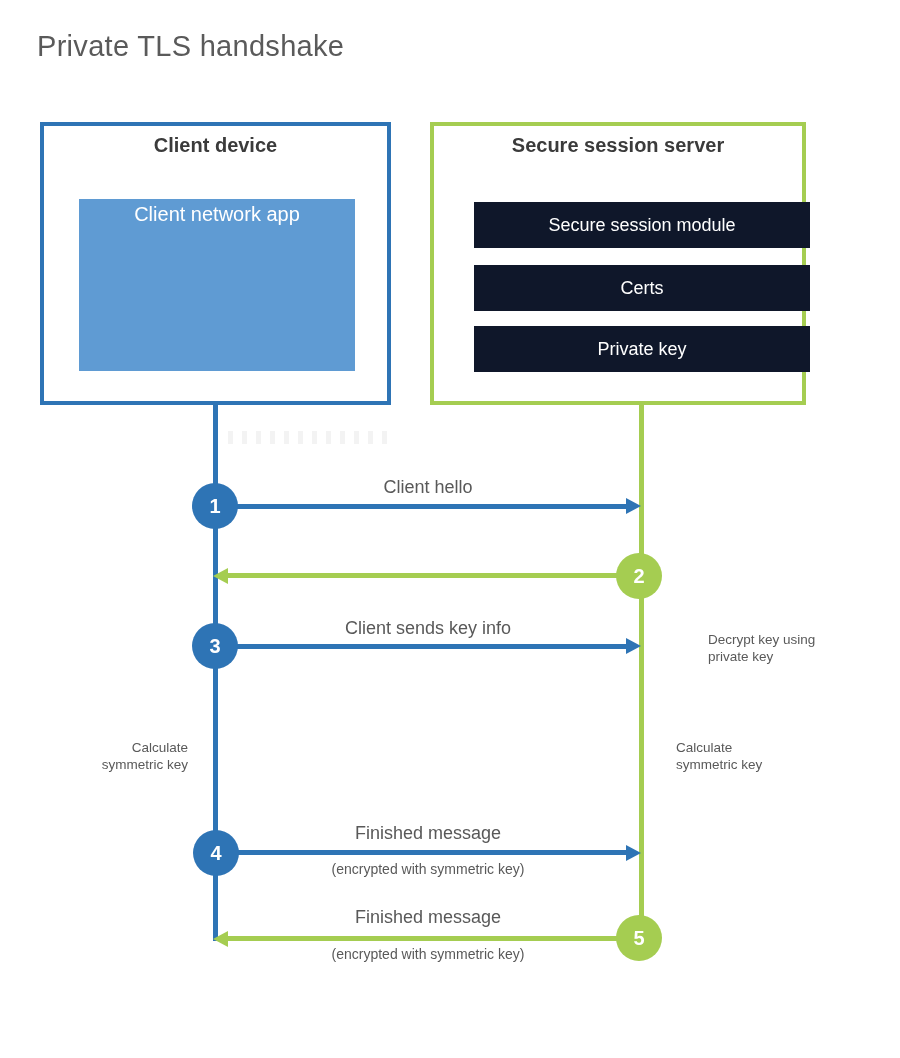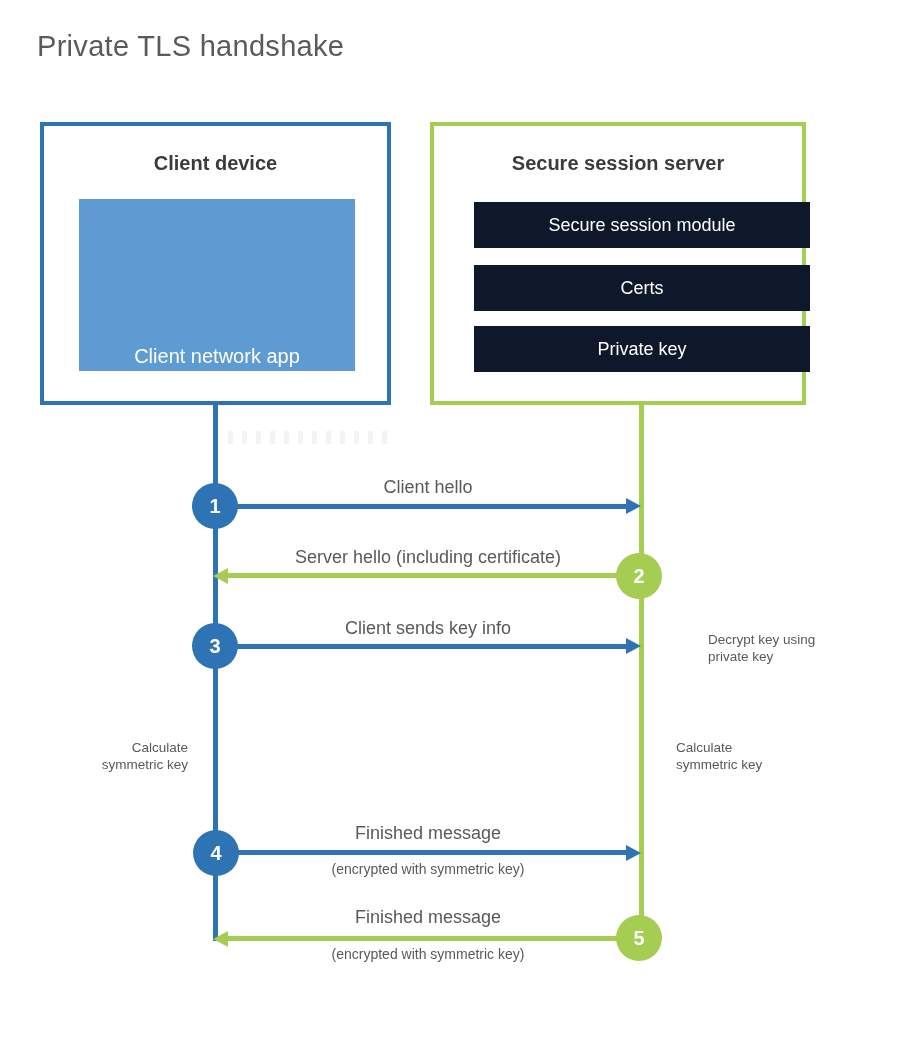--- a/index.html
+++ b/index.html
@@ -4,23 +4,23 @@
 <style>
   html,body{margin:0;padding:0;background:#ffffff;}
   body{font-family:"Liberation Sans","DejaVu Sans",sans-serif;}
   .canvas{position:relative;width:900px;height:1058px;background:#ffffff;overflow:hidden;}
 
   .page-title{position:absolute;left:37px;top:30px;font-size:29px;font-weight:300;color:#5a5a5a;letter-spacing:.3px;}
 
   .actor-box{position:absolute;top:122px;height:283px;background:#ffffff;box-sizing:border-box;}
   .client-box{left:40px;width:351px;border:4px solid #2e74b5;}
   .server-box{left:430px;width:376px;border:4px solid #a5cd51;}
-  .actor-title{margin-top:26px;text-align:center;font-size:20px;font-weight:700;color:#3b3b3b;}
+  .actor-title{margin-top:8px;text-align:center;font-size:20px;font-weight:700;color:#3b3b3b;}
 
-  .client-app{position:absolute;left:79px;top:199px;width:276px;height:172px;background:#5f9bd3;display:flex;align-items:flex-end;justify-content:center;text-align:center;}
+  .client-app{position:absolute;left:79px;top:199px;width:276px;height:172px;background:#5f9bd3;display:flex;align-items:flex-start;justify-content:center;text-align:center;}
   .client-app span{color:#ffffff;font-size:20px;line-height:1.5;max-width:190px;}
 
   .module-bar{position:absolute;left:474px;width:336px;height:46px;background:#0f172a;display:flex;align-items:center;justify-content:center;color:#ffffff;font-size:18px;}
   .module-1{top:202px}.module-2{top:265px}.module-3{top:326px}
 
   .lifeline{position:absolute;width:5px;z-index:1;}
   .lifeline-blue{left:213px;top:405px;height:536px;background:#2e74b5;}
   .lifeline-green{left:639px;top:405px;height:533px;background:#a5cd51;}
 
   .ghost-dashes{position:absolute;left:228px;top:431px;display:flex;z-index:0;}
@@ -91,21 +91,20 @@
       <i></i>
   </div>
 
   <div class="msg-label" style="top:477px">Client hello</div>
   <div class="shaft shaft-blue" style="left:215px;top:504px;width:413px"></div>
   <div class="head head-right" style="left:626px;top:498px"></div>
   <div class="step-circle circle-blue" style="left:192px;top:483px">
     <span>1</span>
   </div>
 
-  <div class="msg-label" style="top:547px">Server hello (including certificate)</div>
   <div class="shaft shaft-green" style="left:228px;top:573px;width:413px"></div>
   <div class="head head-left" style="left:213px;top:568px"></div>
   <div class="step-circle circle-green" style="left:616px;top:553px">
     <span>2</span>
   </div>
 
   <div class="msg-label" style="top:618px">Client sends key info</div>
   <div class="shaft shaft-blue" style="left:215px;top:644px;width:413px"></div>
   <div class="head head-right" style="left:626px;top:638px"></div>
   <div class="step-circle circle-blue" style="left:192px;top:623px">

